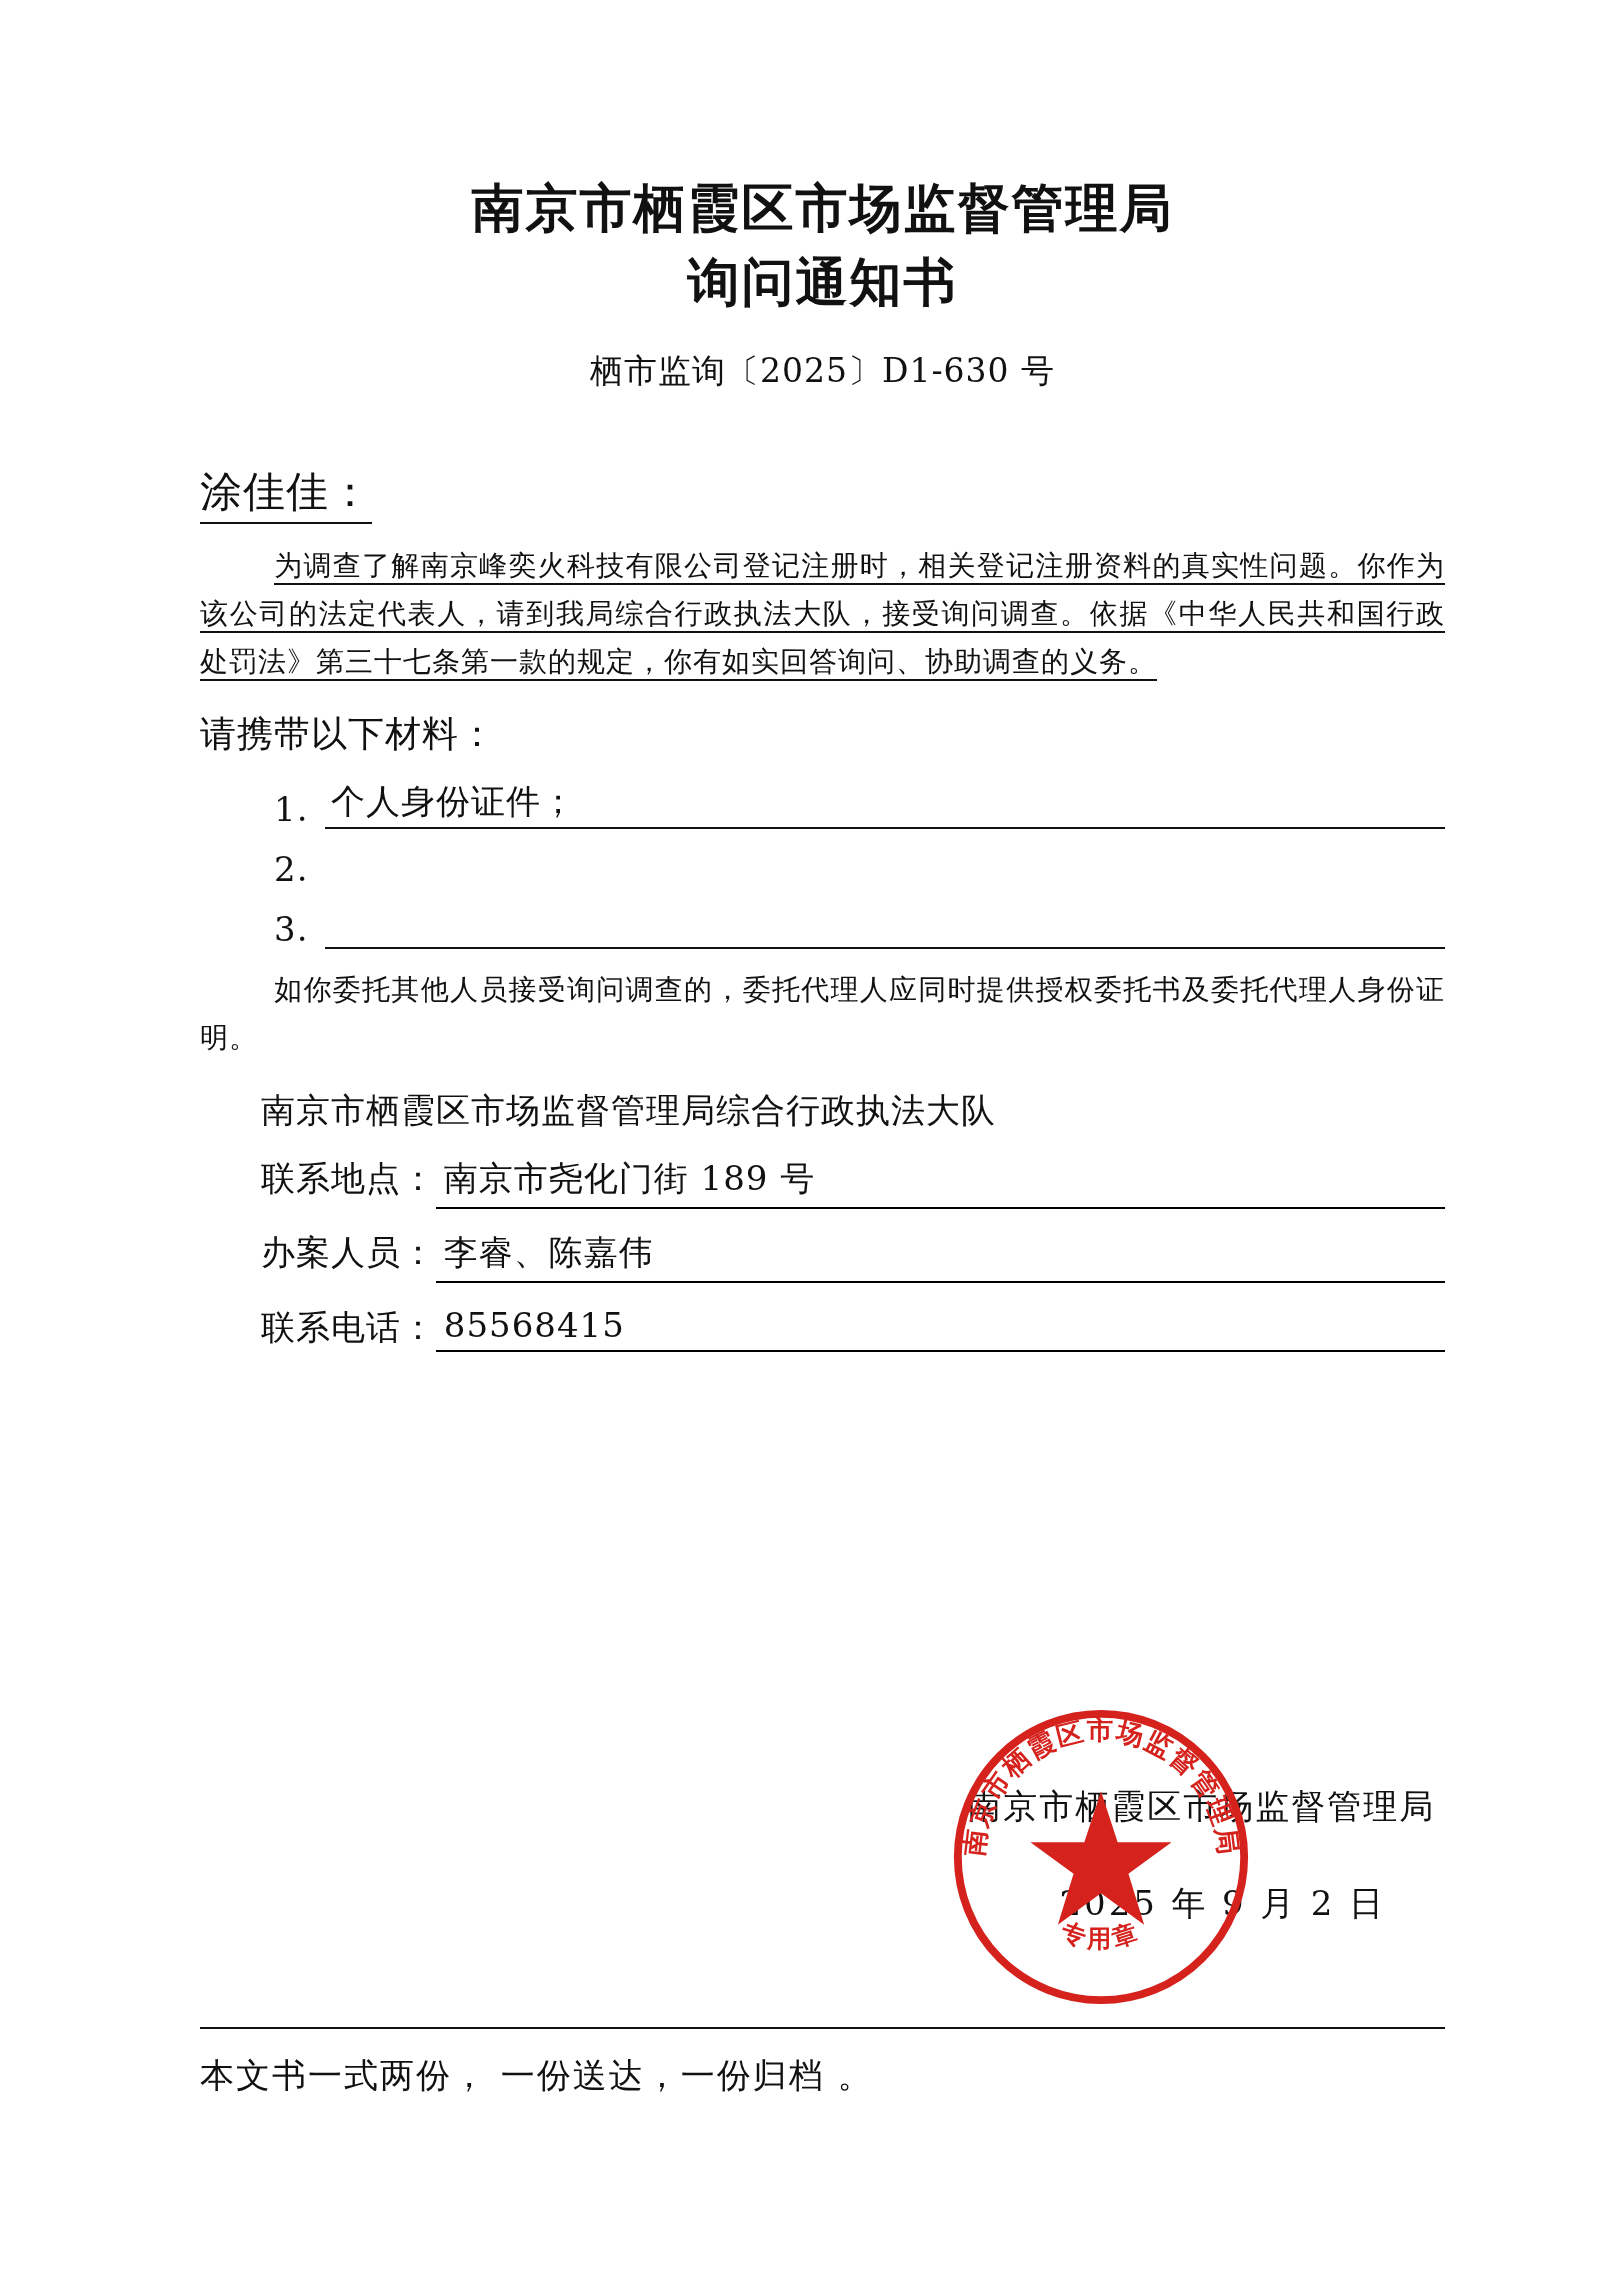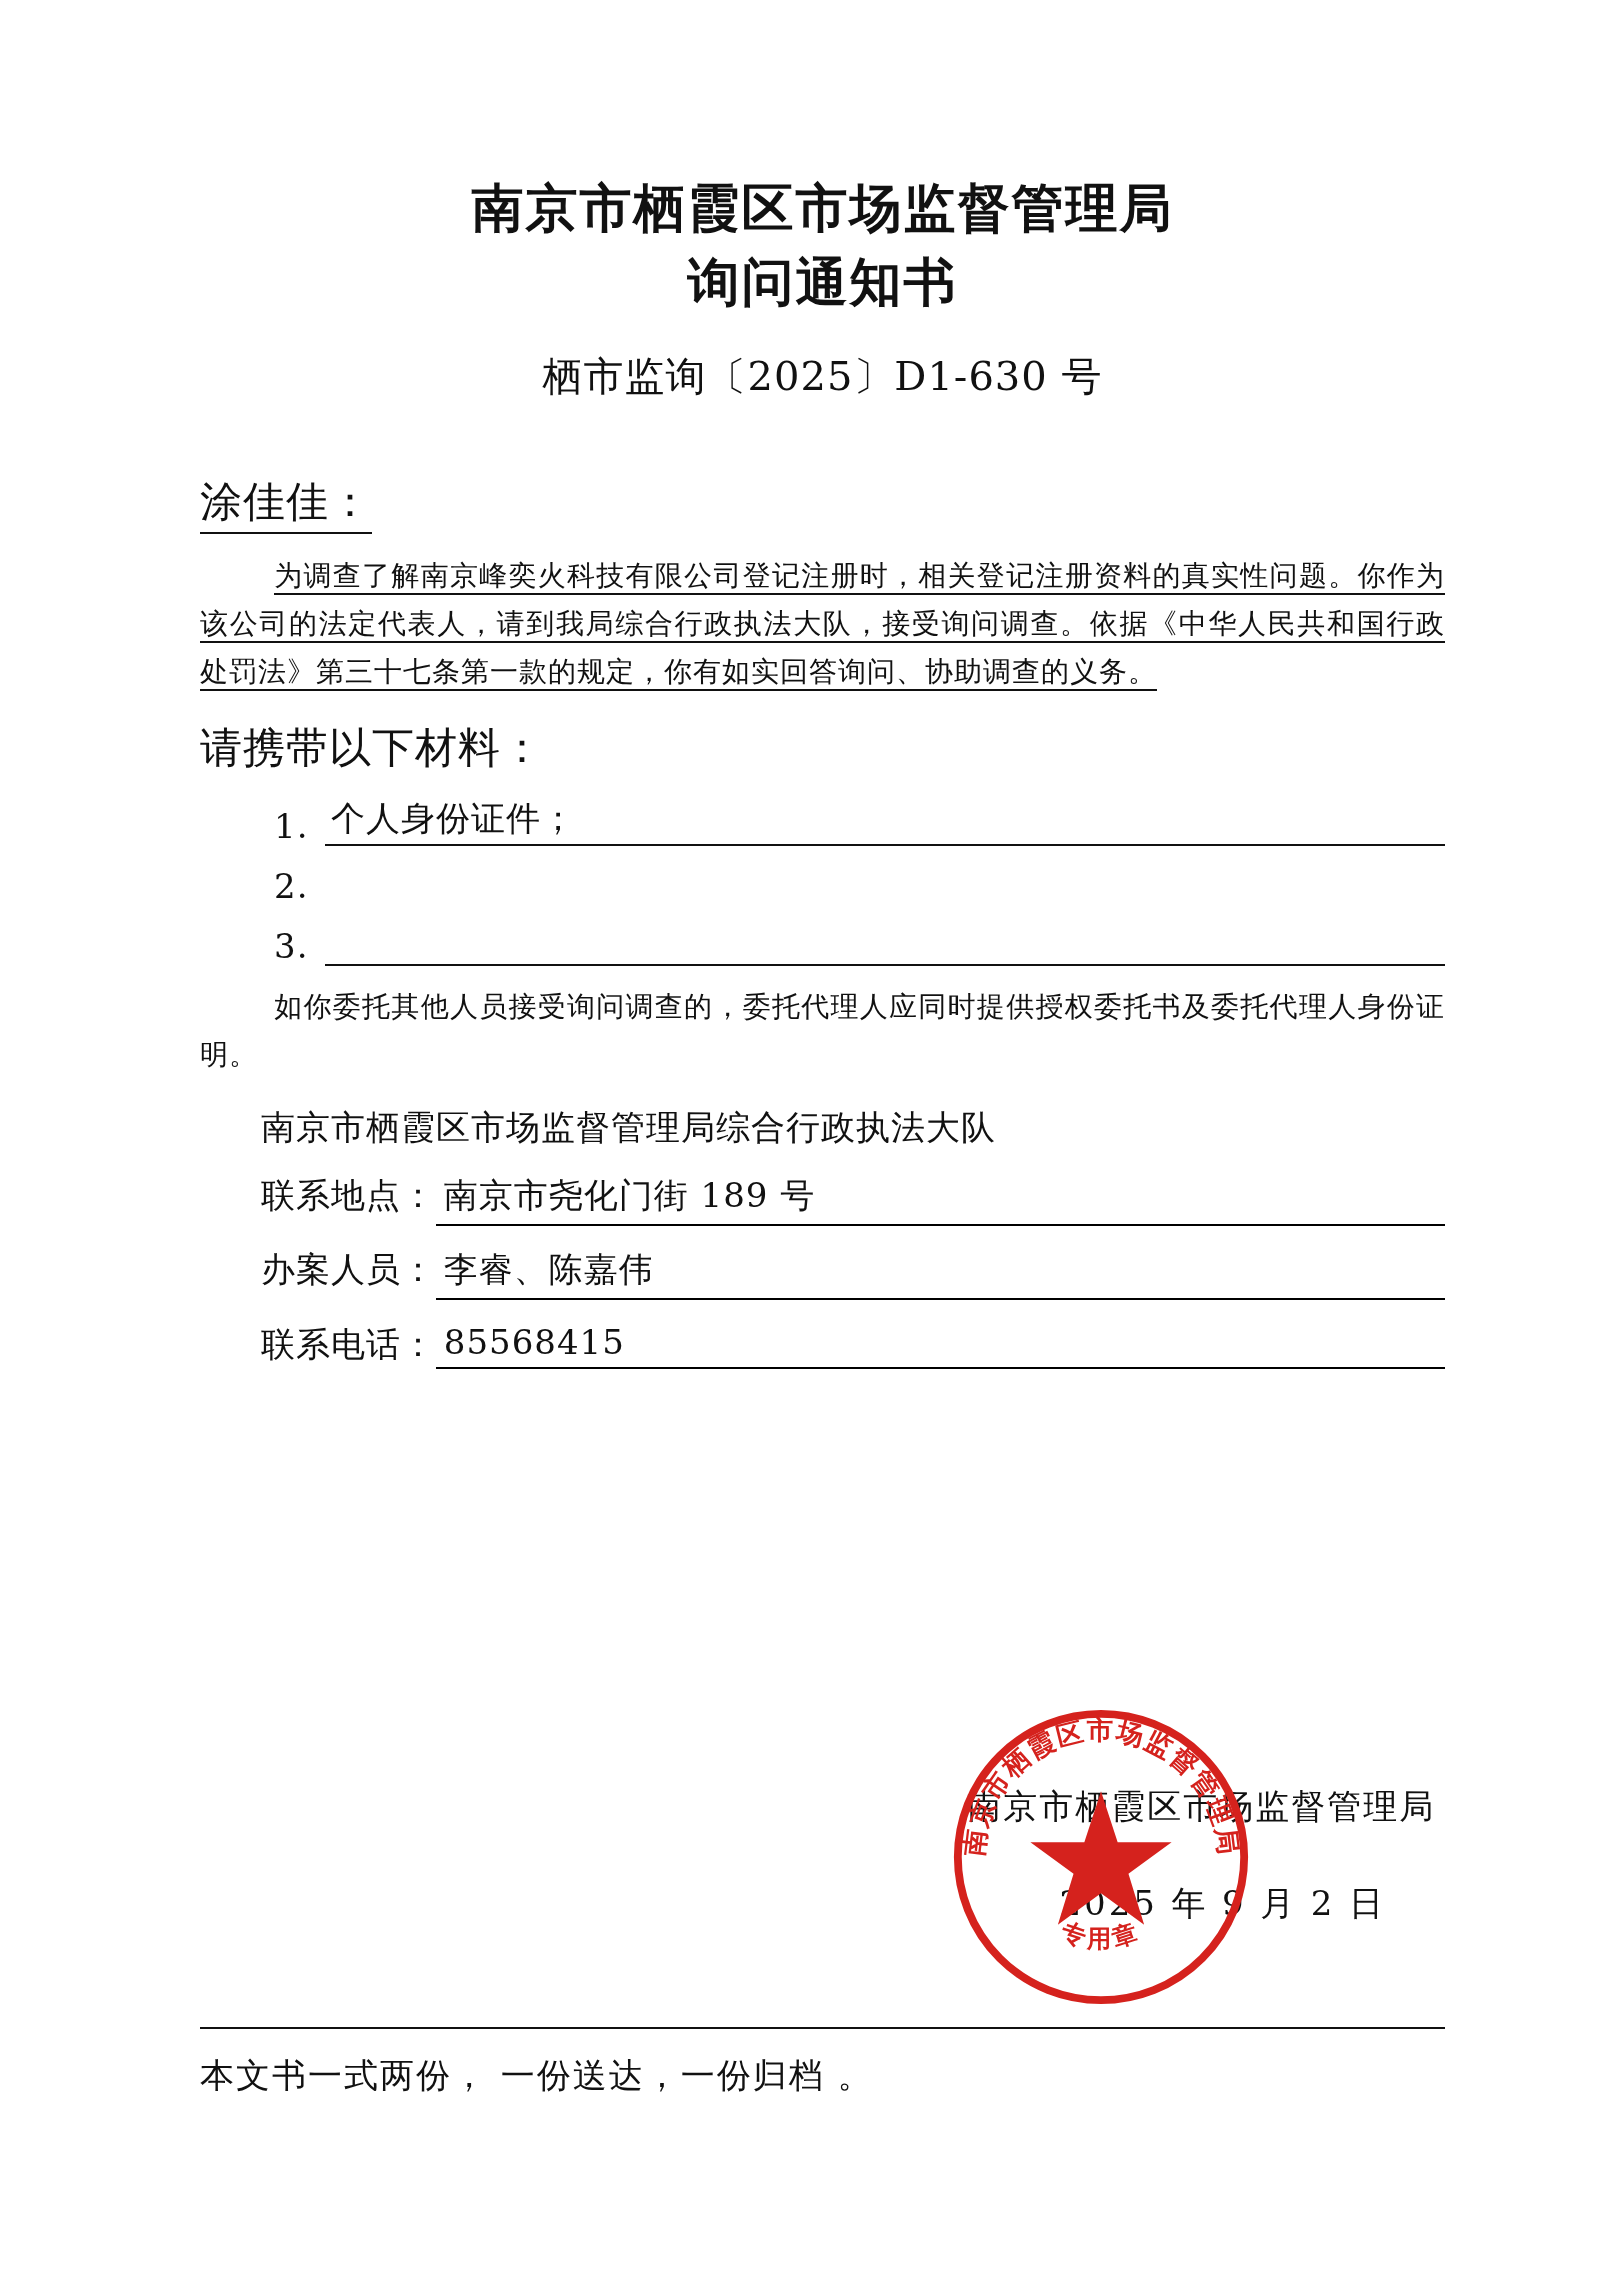--- a/index.html
+++ b/index.html
@@ -40,21 +40,21 @@
     text-align: center;
     font-size: 52px;
     font-weight: bold;
     letter-spacing: 2px;
     line-height: 1.3;
     margin-top: 7.8px;
     font-family: "DejaVu Sans", "Liberation Sans", sans-serif;
   }
   .doc-number {
     text-align: center;
-    font-size: 40px;
+    font-size: 33px;
     margin-top: 33px;
     letter-spacing: 1px;
     font-family: "DejaVu Serif", "Liberation Serif", serif;
   }
   .addressee {
     margin-top: 41px;
     font-size: 42px;
     letter-spacing: 1px;
     display: inline-block;
     border-bottom: 2px solid #111;
@@ -69,21 +69,21 @@
   }
   .para .indent {
     display: inline-block;
     width: 74px;
   }
   .u {
     border-bottom: 2px solid #111;
     padding-bottom: 1px;
   }
   .label-line {
-    font-size: 42px;
+    font-size: 36px;
     letter-spacing: 1px;
     margin-top: 23.5px;
   }
   .list {
     margin-top: 17.6px;
   }
   .list-row {
     display: flex;
     align-items: flex-end;
     font-size: 34px;

